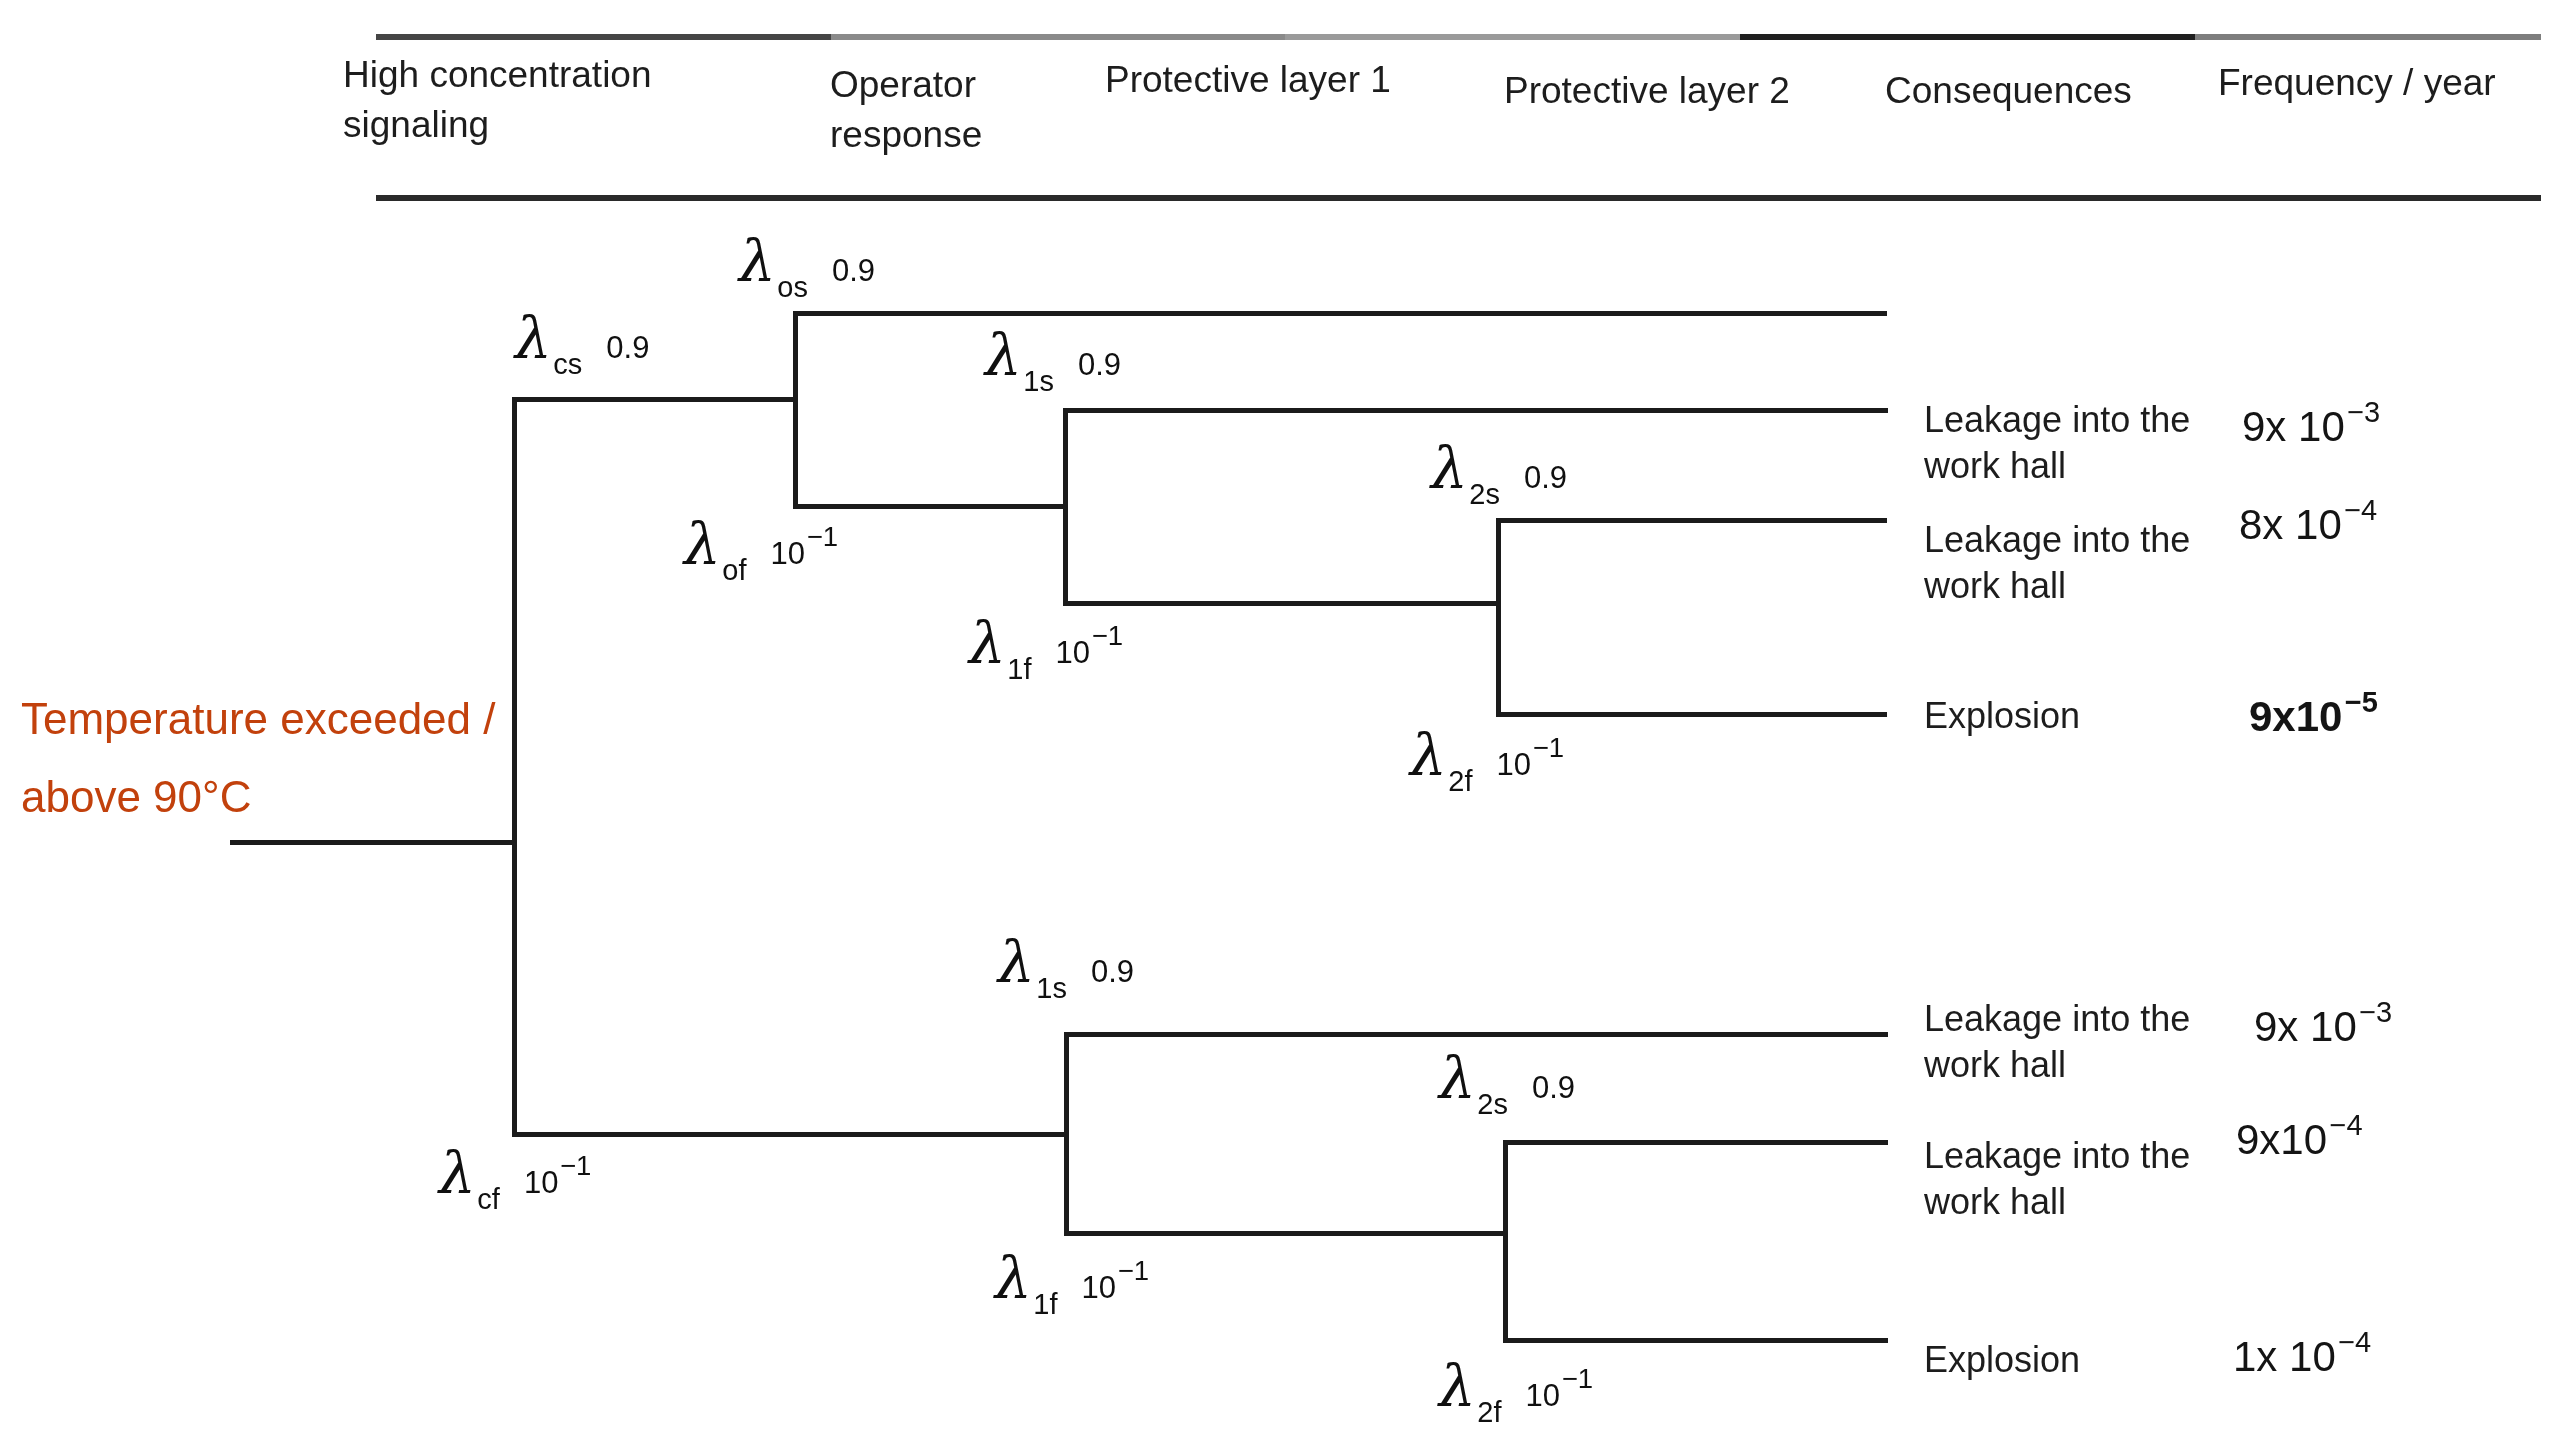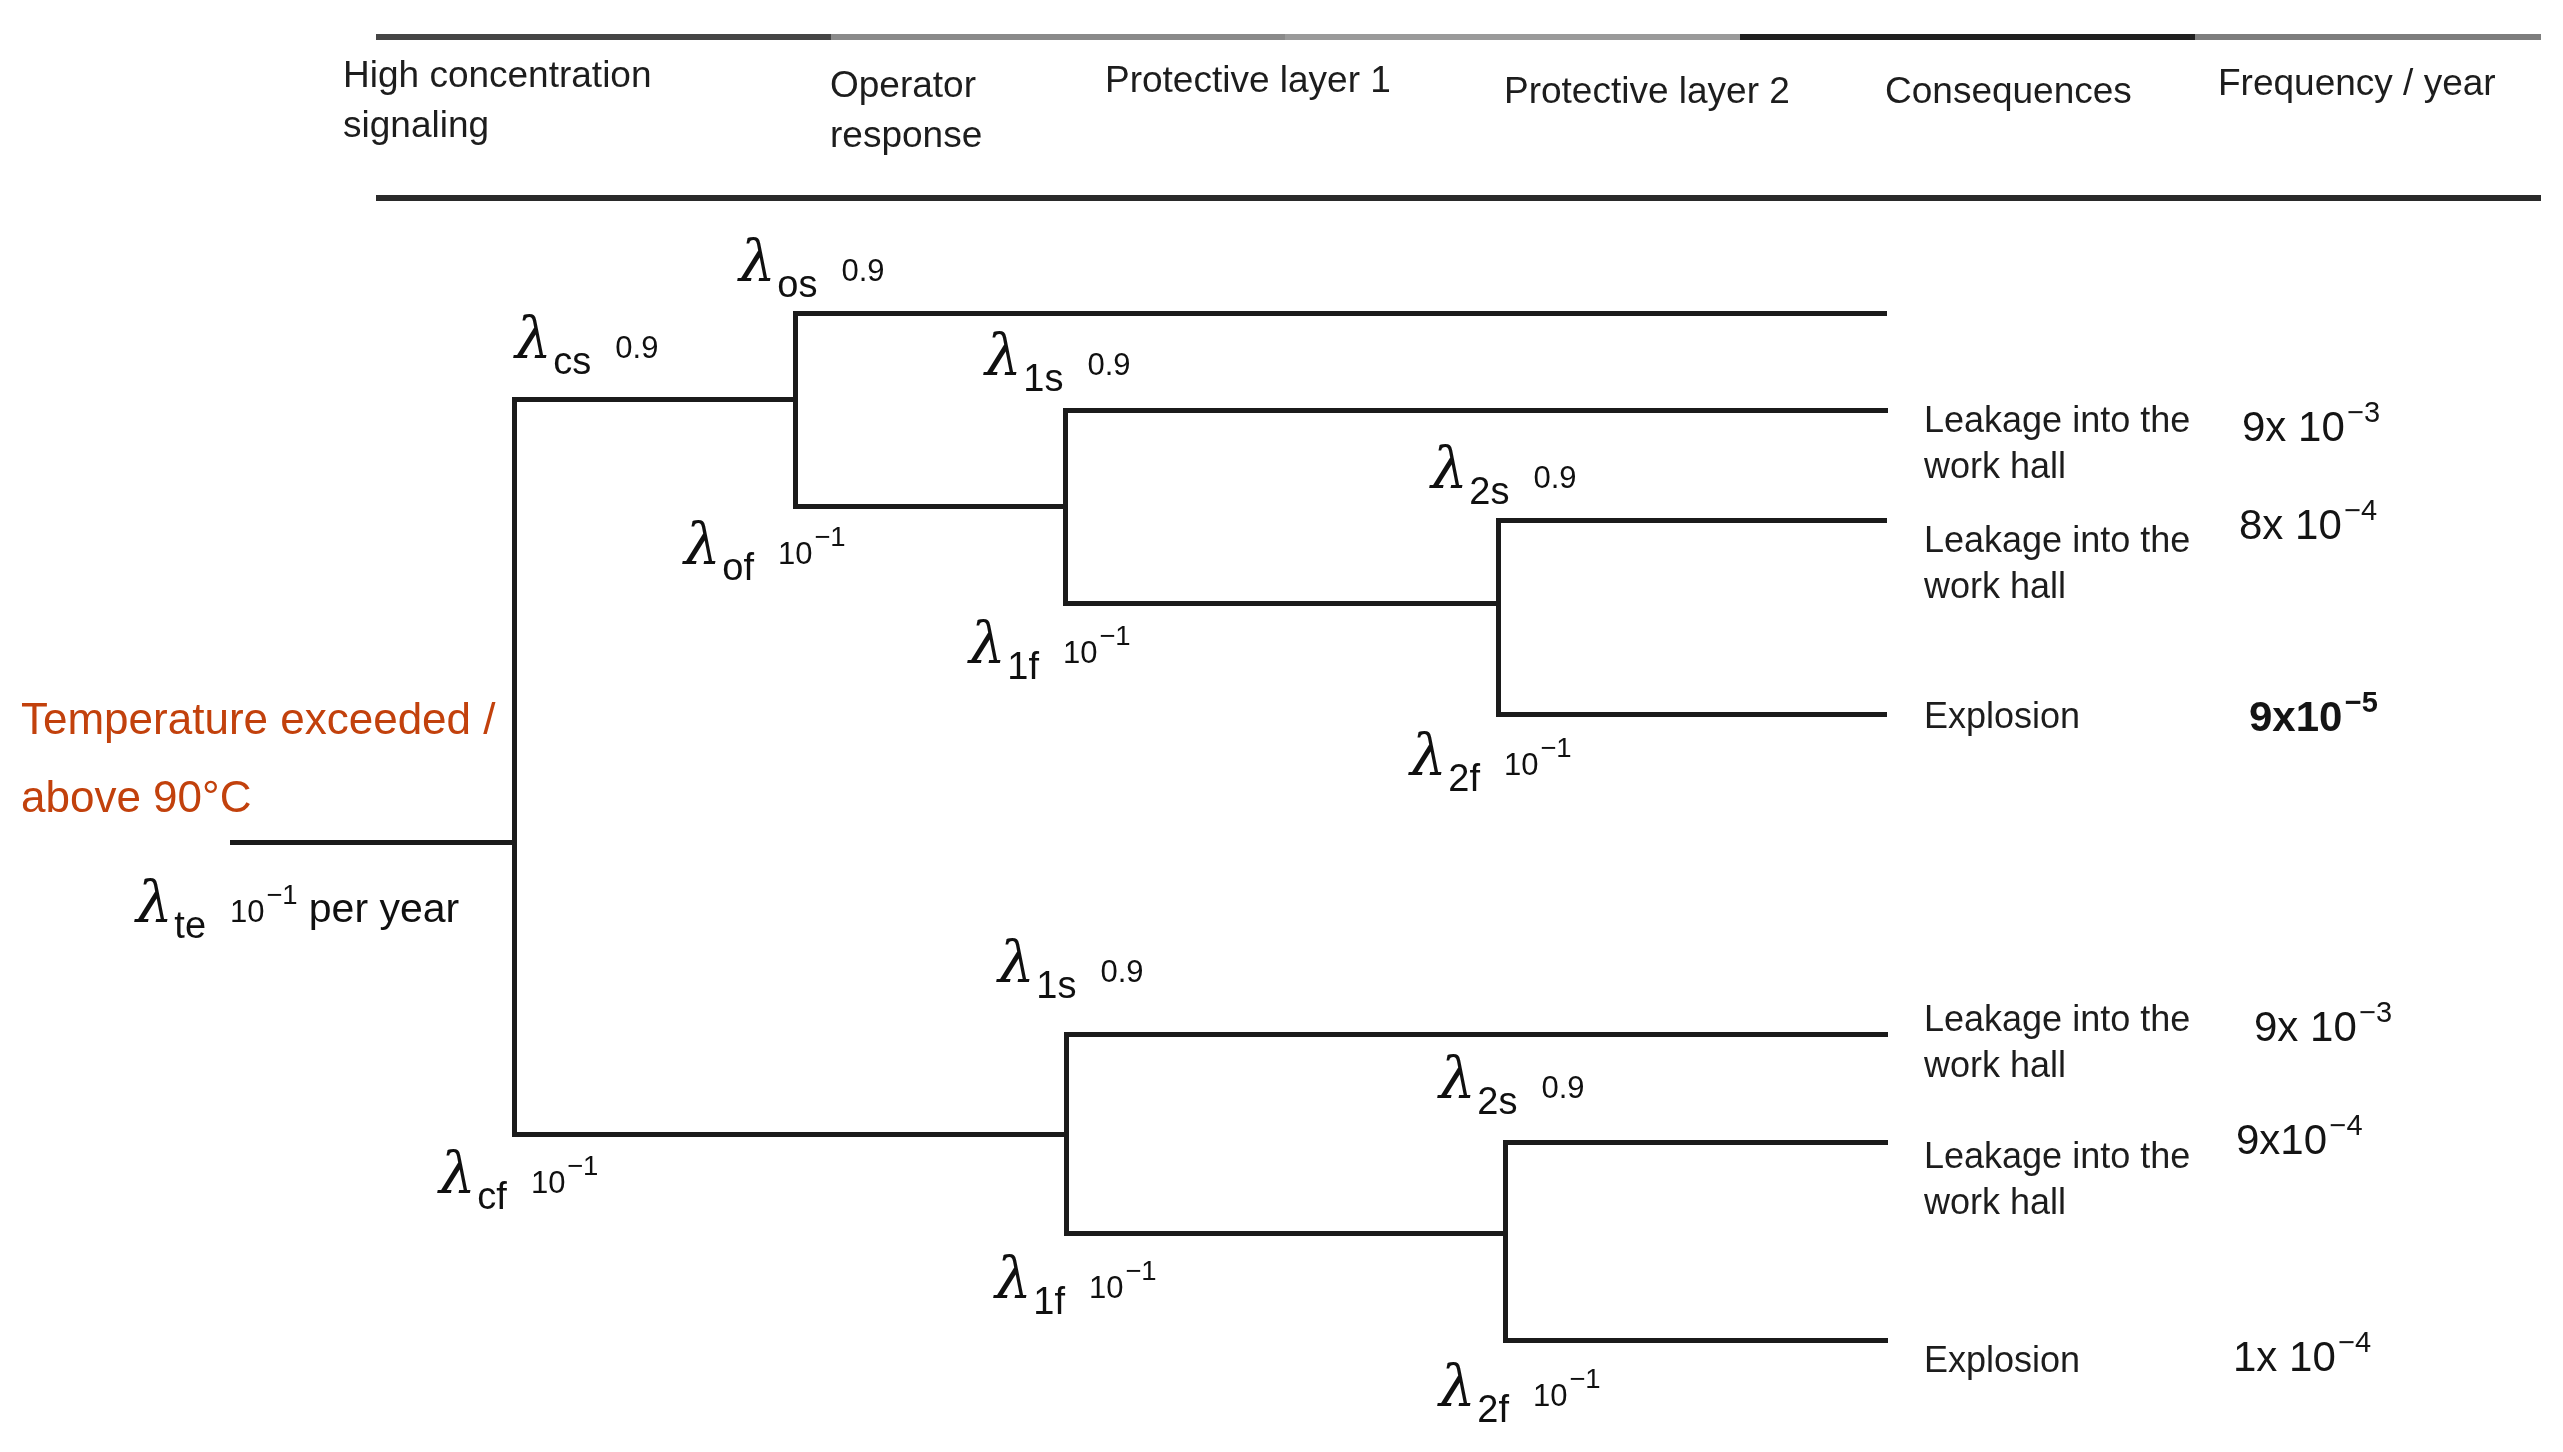--- a/index.html
+++ b/index.html
@@ -45,21 +45,21 @@
     position:absolute;
     white-space:nowrap;
     color:#101010;
   }
   .lam{
     font-family:"DejaVu Serif", serif;
     font-style:italic;
     font-size:58px;line-height:1;
   }
   .lam-sub{
-    font-size:38px;
+    font-size:29px;
     position:relative;top:16px;margin-left:1.6px;
   }
   .lam-val{font-size:31px;margin-left:24px;}
   .lam-exp{
     font-size:27.5px;
     position:relative;top:-18px;margin-left:1.6px;
   }
   .lam-suffix{font-size:41px;margin-left:11.3px;}
   
   .cons{
@@ -85,23 +85,20 @@
 signaling</div>
   <div class="hdr" style="left:830px;top:60px;">Operator
 response</div>
   <div class="hdr" style="left:1105px;top:55px;">Protective layer 1</div>
   <div class="hdr" style="left:1504px;top:66px;">Protective layer 2</div>
   <div class="hdr" style="left:1885px;top:66px;">Consequences</div>
   <div class="hdr" style="left:2218px;top:58px;">Frequency / year</div>
 
   <div class="init-title">Temperature exceeded /
 above 90°C</div>
-  <div class="lam-label" style="left:136px;top:873px;">
-    <span class="lam">λ</span><span class="lam-sub">te</span><span class="lam-val">10</span><span class="lam-exp">−1</span><span class="lam-suffix">per year</span>
-  </div>
 
   <div class="hline" style="left:230px;top:840px;width:287px;"></div>
   <div class="hline" style="left:512px;top:397px;width:286px;"></div>
   <div class="hline" style="left:512px;top:1132px;width:557px;"></div>
   <div class="hline" style="left:793px;top:311px;width:1094px;"></div>
   <div class="hline" style="left:793px;top:504px;width:275px;"></div>
   <div class="hline" style="left:1063px;top:408px;width:825px;"></div>
   <div class="hline" style="left:1063px;top:601px;width:438px;"></div>
   <div class="hline" style="left:1496px;top:518px;width:391px;"></div>
   <div class="hline" style="left:1496px;top:712px;width:391px;"></div>

